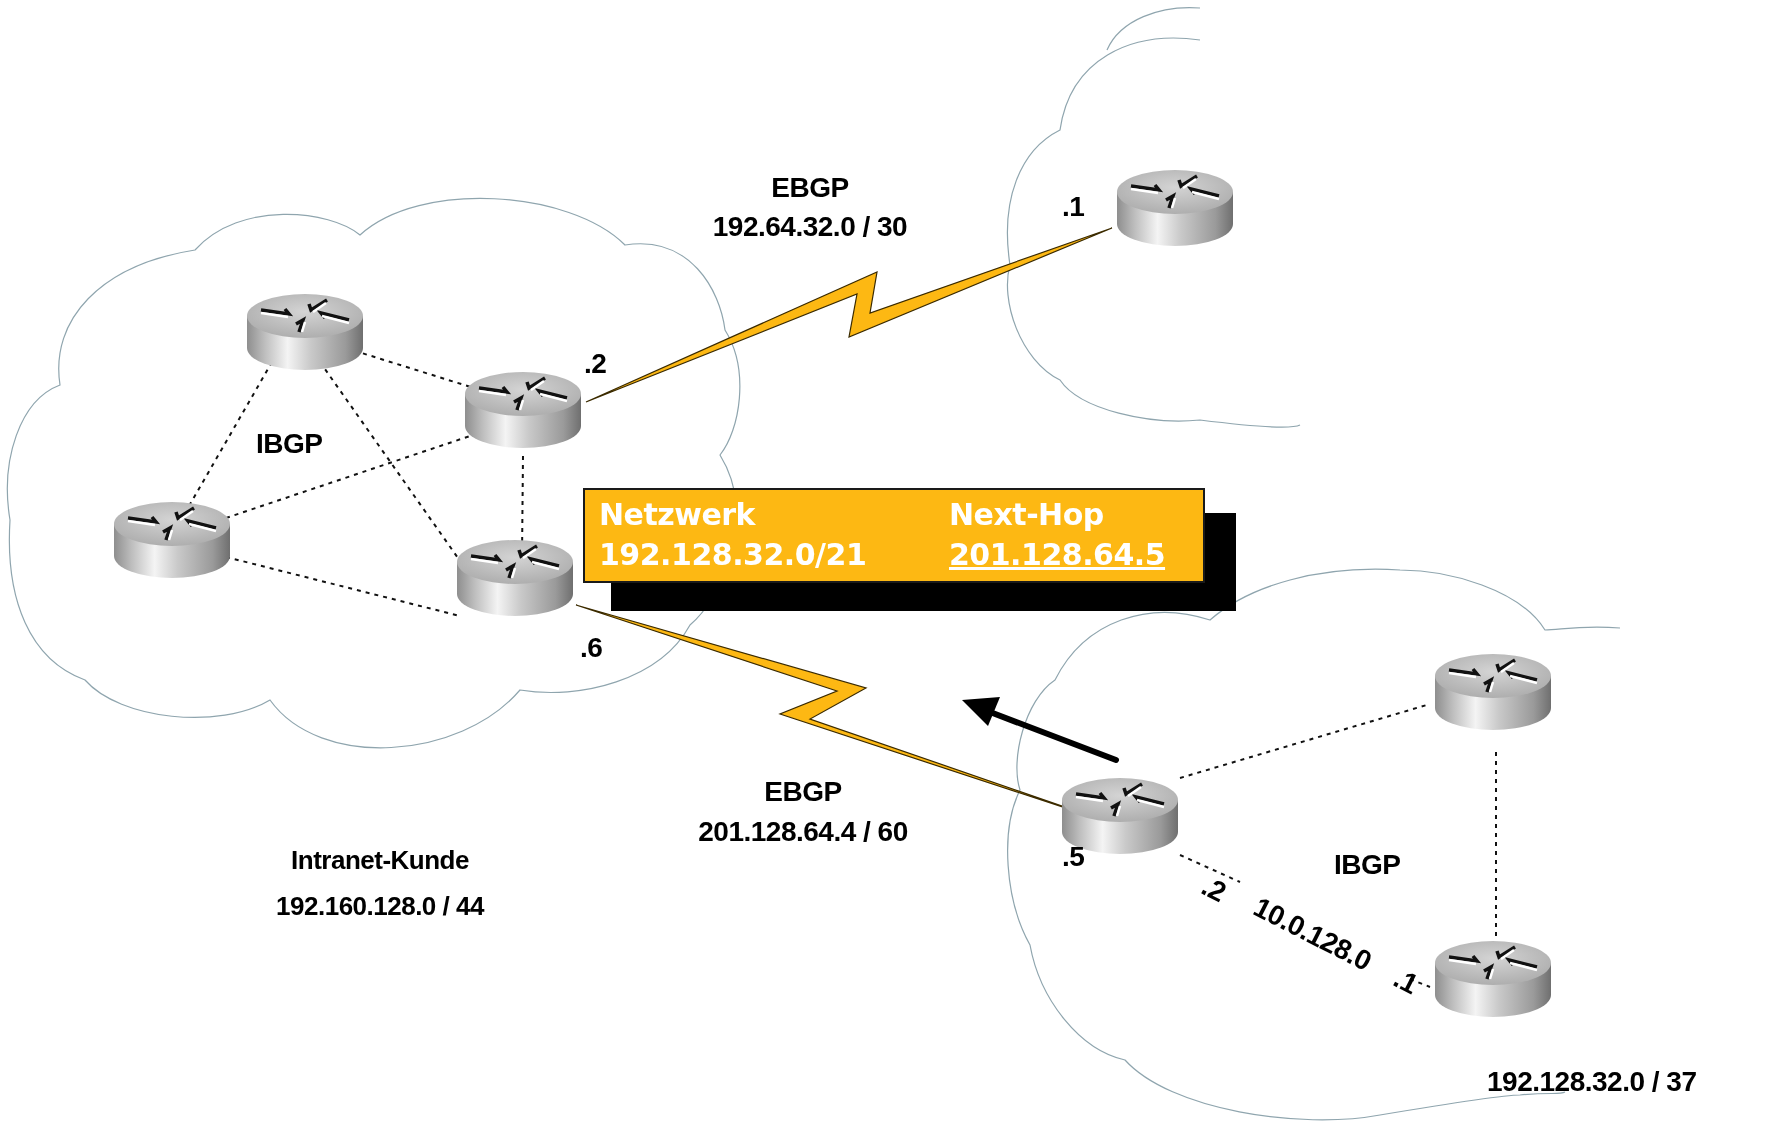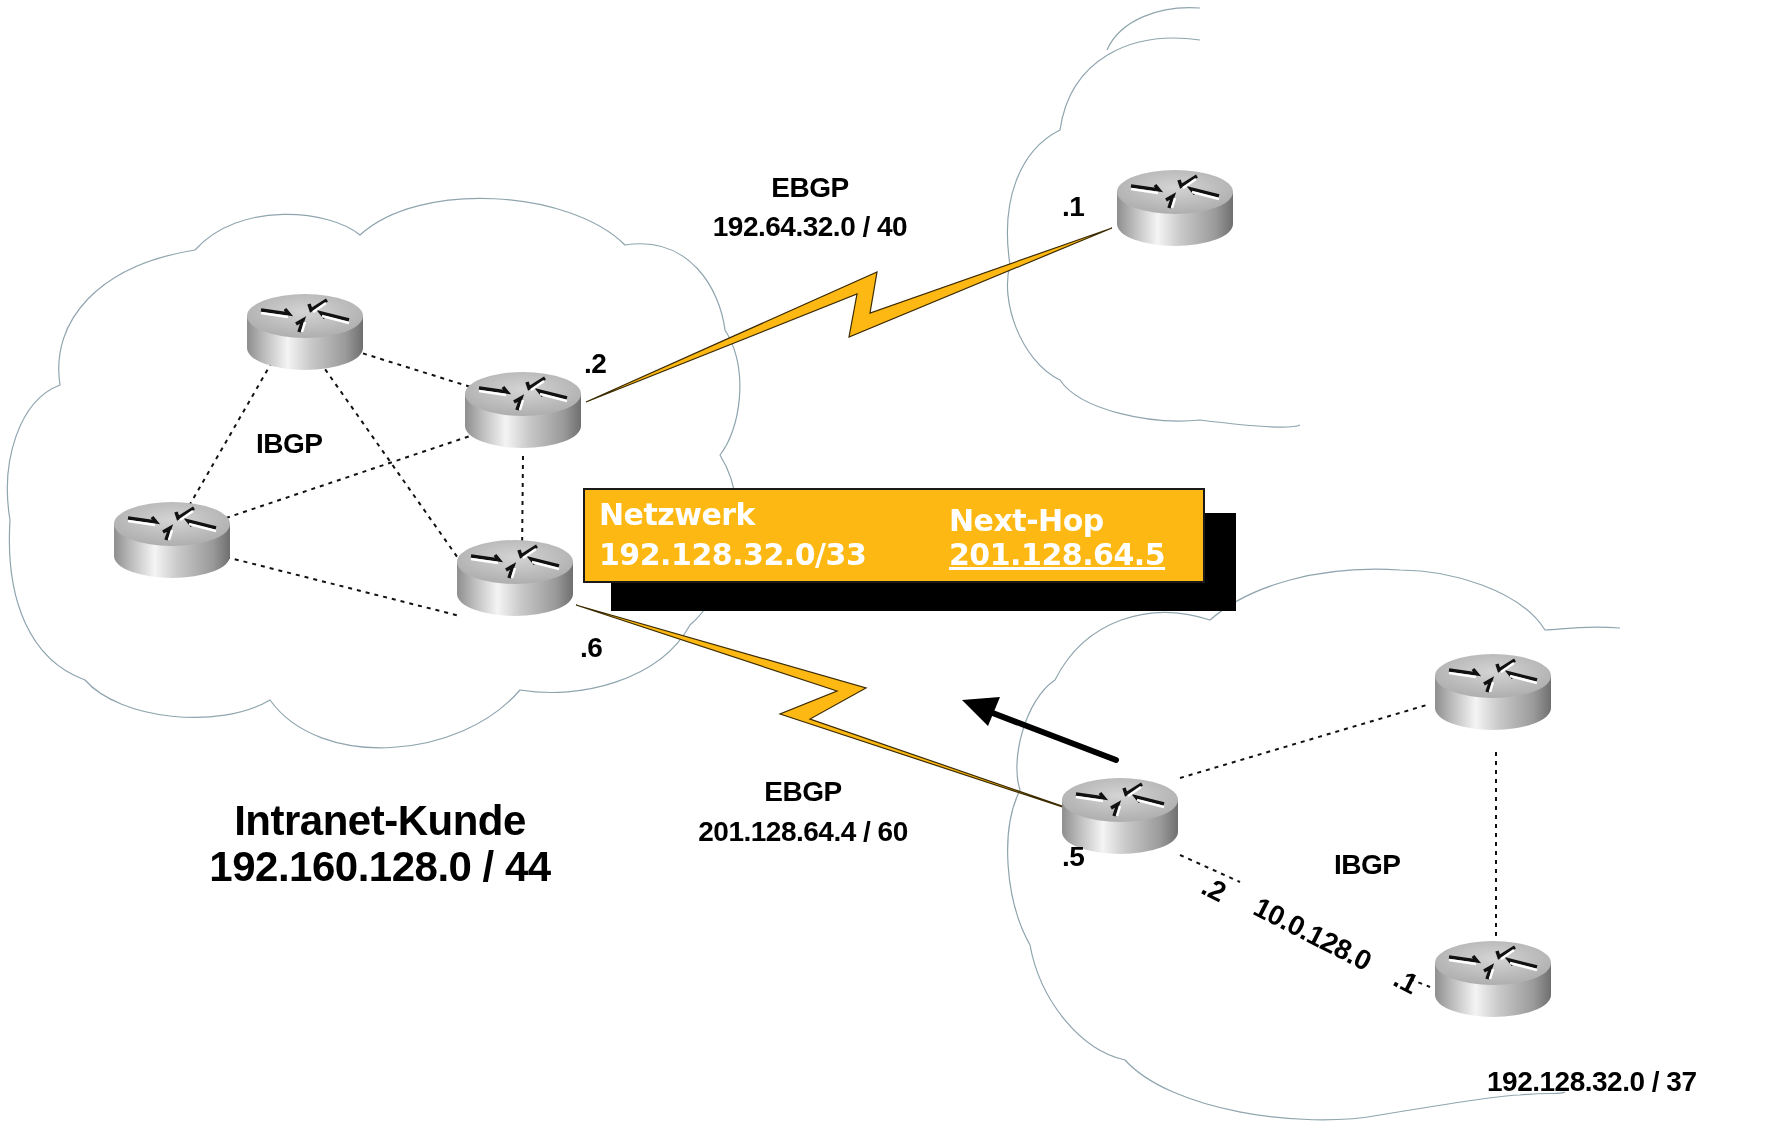--- a/index.html
+++ b/index.html
@@ -2,21 +2,21 @@
 <html><head>
 <meta charset="utf-8">
 <style>
   html, body { margin: 0; padding: 0; background: #ffffff; }
   body { width: 1778px; height: 1145px; position: relative; overflow: hidden;
          font-family: "Liberation Sans", sans-serif; }
   #canvas { position: absolute; left: 0; top: 0; width: 1778px; height: 1145px; }
   .lbl { position: absolute; font-family: "Liberation Sans", sans-serif; font-weight: bold;
          color: #000; white-space: nowrap; line-height: 1; }
   .lbl-md { font-size: 28px; letter-spacing: -0.5px; }
-  .lbl-lg { font-size: 42px; letter-spacing: -0.5px; }
+  .lbl-lg { font-size: 26px; letter-spacing: -0.5px; margin-top: 47px; }
   .center { text-align: left; transform: translateX(-50%); }
   .route-box { position: absolute; left: 583px; top: 488px; width: 625px; height: 98px; }
   .route-shadow { position: absolute; left: 28px; top: 25px; width: 625px; height: 98px; background: #000; }
   .route-face { position: absolute; left: 0; top: 0; width: 622px; height: 95px;
                 background: #FDB813; border: 2px solid #1a1a1a; box-sizing: border-box; padding-left: 21px; }
   .route-text { position: absolute; color: #ffffff; font-family: "DejaVu Sans", sans-serif;
                 font-weight: bold; font-size: 30px; line-height: 1; white-space: nowrap; letter-spacing: -0.5px; }
   .rotated { transform-origin: left top; transform: rotate(27deg); }
 </style>
 </head>
@@ -94,37 +94,37 @@
   <use href="#router" x="523" y="394"></use>
   <use href="#router" x="172" y="524"></use>
   <use href="#router" x="515" y="562"></use>
   <use href="#router" x="1175" y="192"></use>
   <use href="#router" x="1120" y="800"></use>
   <use href="#router" x="1493" y="676"></use>
   <use href="#router" x="1493" y="963"></use>
 </svg>
 
 <div class="lbl lbl-md center" style="left:810px; top:174px;">EBGP</div>
-<div class="lbl lbl-md center" style="left:810px; top:213px;">192.64.32.0 / 40</div>
+<div class="lbl lbl-md center" style="left:810px; top:213px;">192.64.32.0 / 30</div>
 <div class="lbl lbl-md" style="left:1062px; top:193px;">.1</div>
 <div class="lbl lbl-md" style="left:584px; top:350px;">.2</div>
 <div class="lbl lbl-md" style="left:256px; top:430px;">IBGP</div>
 <div class="lbl lbl-md" style="left:580px; top:634px;">.6</div>
 <div class="lbl lbl-md center" style="left:803px; top:778px;">EBGP</div>
 <div class="lbl lbl-md center" style="left:803px; top:818px;">201.128.64.4 / 60</div>
 <div class="lbl lbl-lg center" style="left:380px; top:800px;">Intranet-Kunde</div>
 <div class="lbl lbl-lg center" style="left:380px; top:846px;">192.160.128.0 / 44</div>
 <div class="lbl lbl-md" style="left:1062px; top:843px;">.5</div>
 <div class="lbl lbl-md" style="left:1334px; top:851px;">IBGP</div>
 <div class="lbl lbl-md rotated" style="left:1210px; top:872px;">.2</div>
 <div class="lbl lbl-md rotated" style="left:1262px; top:893px;">10.0.128.0</div>
 <div class="lbl lbl-md rotated" style="left:1402px; top:964px;">.1</div>
 <div class="lbl lbl-md" style="left:1487px; top:1068px;">192.128.32.0 / 37</div>
 
 <div class="route-box">
   <div class="route-shadow"></div>
   <div class="route-face">
     <div class="route-text" style="left:14px; top:10px;">Netzwerk</div>
-    <div class="route-text" style="left:364px; top:16px;">Next-Hop</div>
-    <div class="route-text" style="left:14px; top:50px;">192.128.32.0/33</div>
+    <div class="route-text" style="left:364px; top:10px;">Next-Hop</div>
+    <div class="route-text" style="left:14px; top:50px;">192.128.32.0/21</div>
     <div class="route-text" style="left:364px; top:50px;text-decoration:underline;">201.128.64.5</div>
   </div>
 </div>
 
 </body></html>

